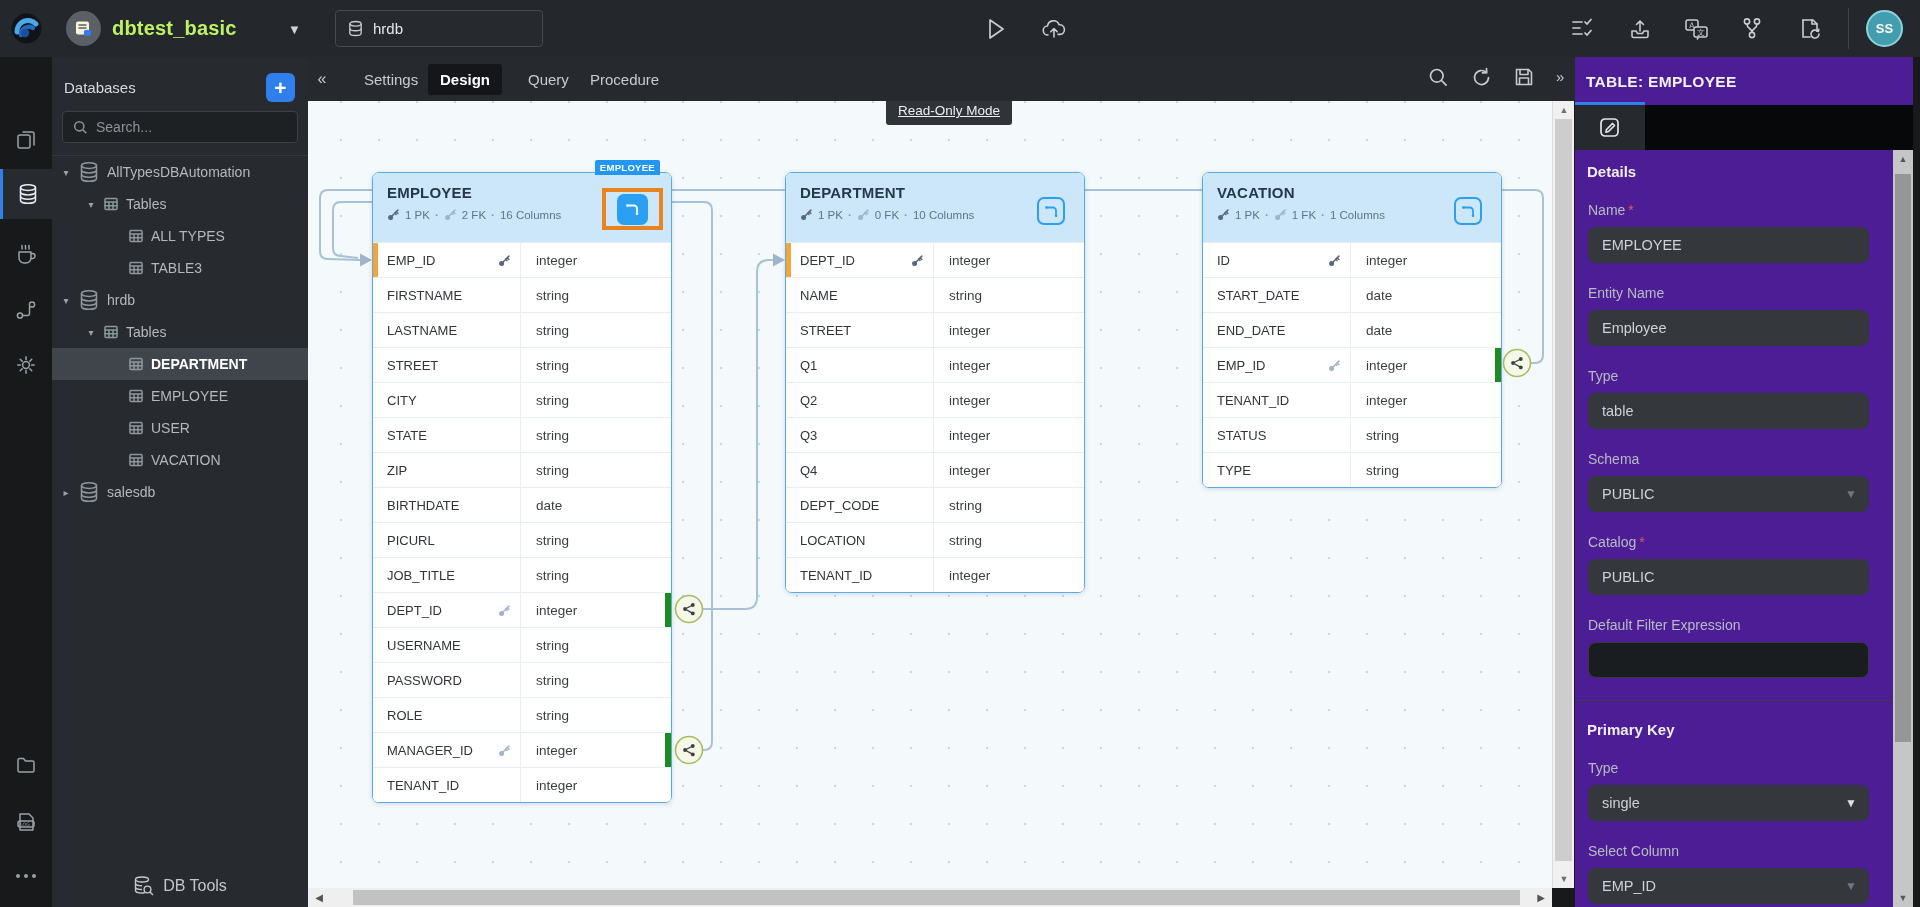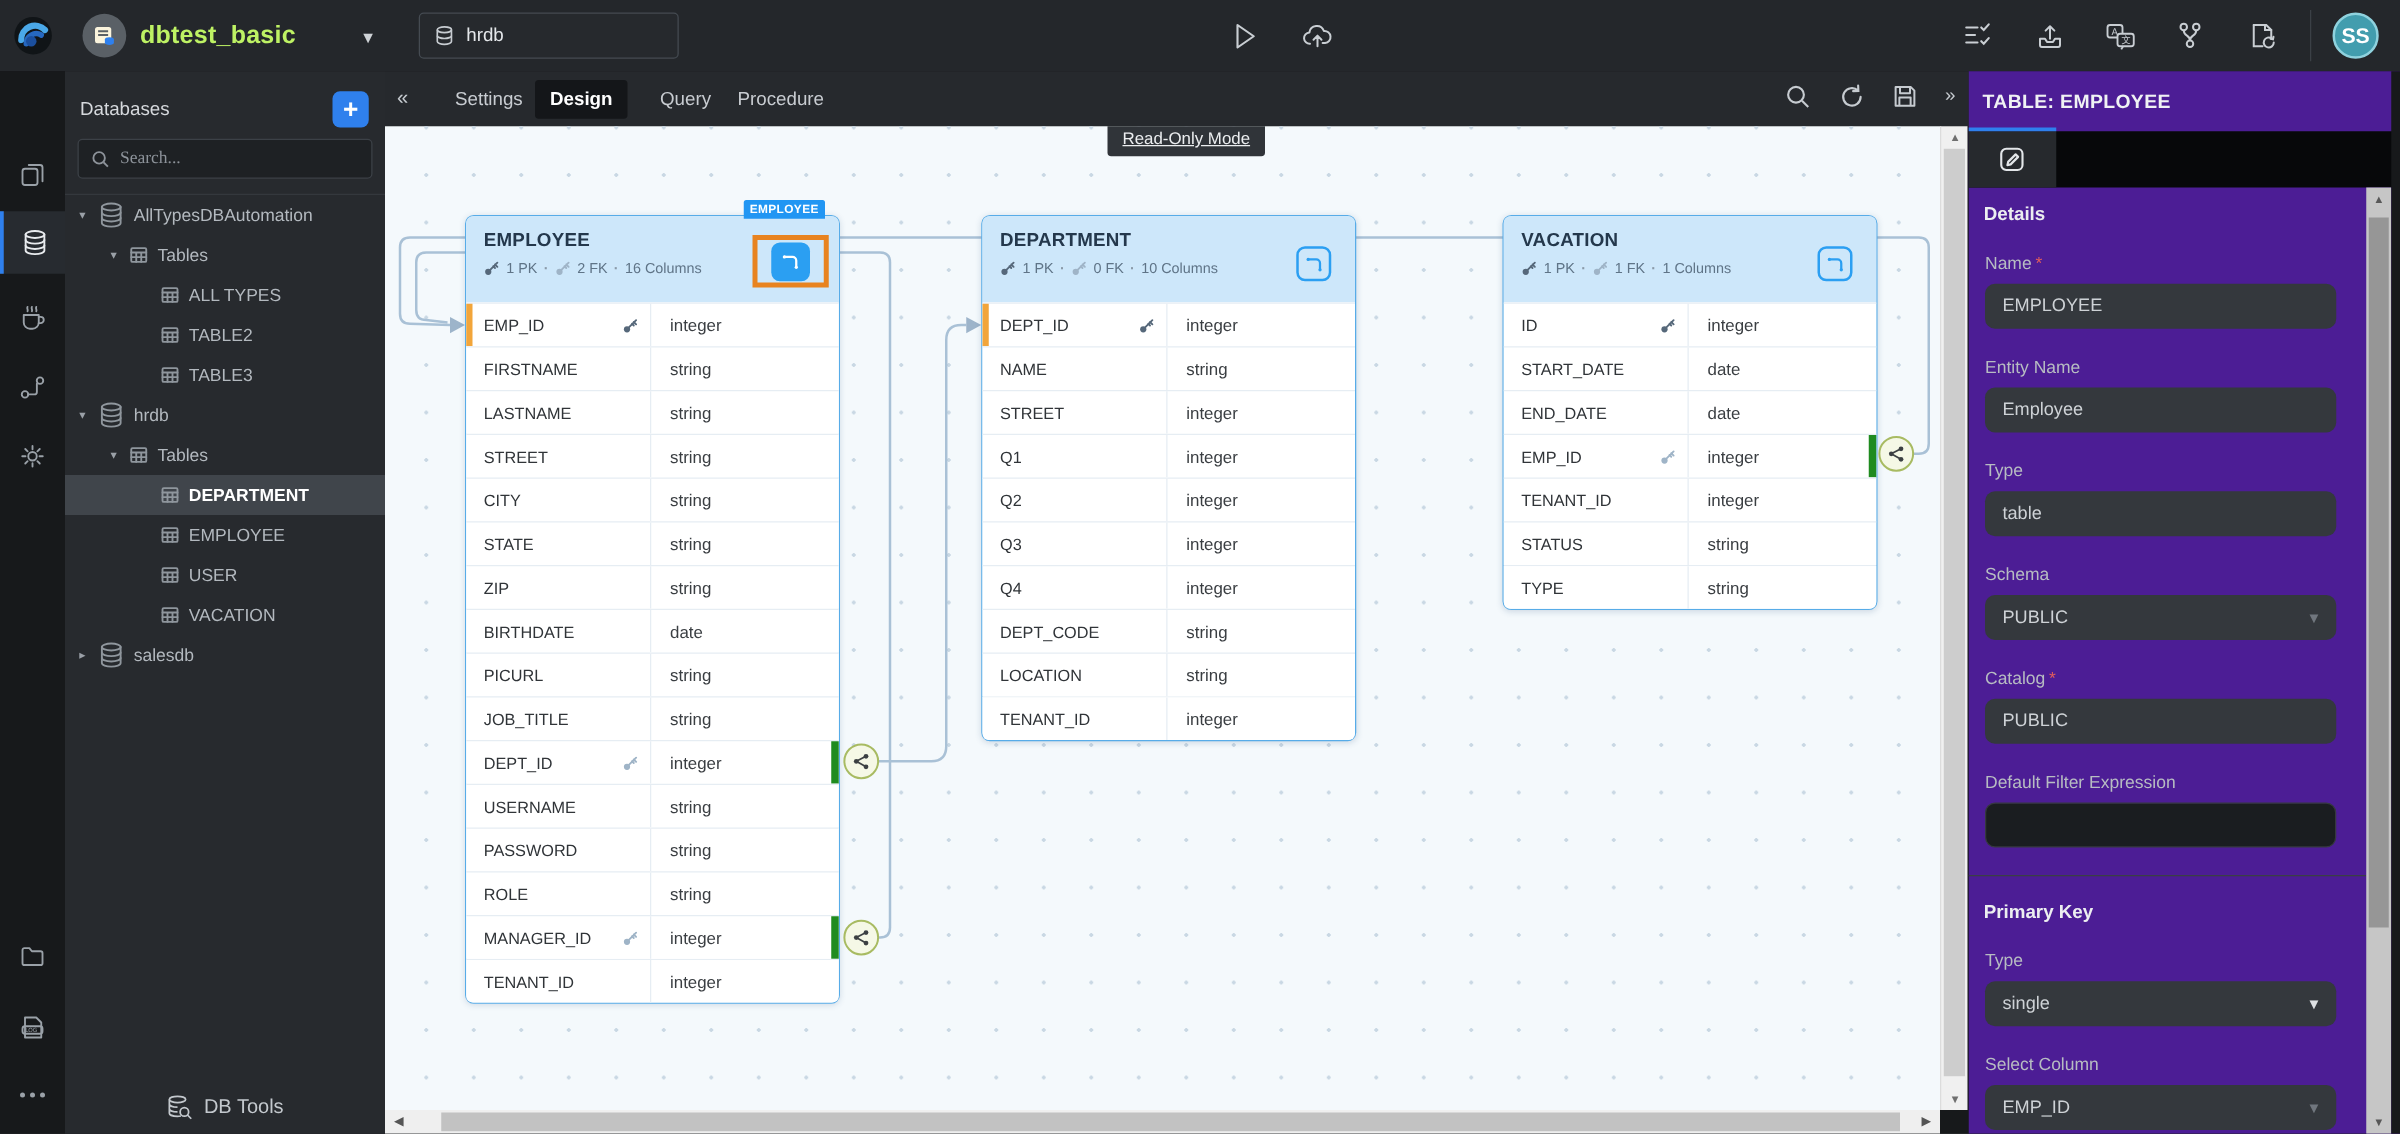--- a/index.html
+++ b/index.html
@@ -15,37 +15,37 @@
     background:#5a6066; display:flex; align-items:center; justify-content:center; }
   .ws-name { position:absolute; left:112px; top:17px; color:#bef264; font-size:20px; font-weight:bold; letter-spacing:.2px; }
   .ws-caret { position:absolute; left:288px; top:22px; color:#cfd3d7; font-size:13px; }
   .conn-box { position:absolute; left:335px; top:10px; width:208px; height:37px; border:1px solid #454b52;
     border-radius:4px; display:flex; align-items:center; padding-left:11px; gap:9px; background:#26292d; }
   .conn-box span { color:#e4e7ea; font-size:15px; }
   .tb-icon { color:#c7ccd1; }
   .tb-btn { position:absolute; top:15px; width:28px; height:28px; display:flex; align-items:center; justify-content:center; }
   .tb-divider { position:absolute; left:1848px; top:8px; width:1px; height:41px; background:#3b4046; }
   .user-avatar { position:absolute; left:1866px; top:10px; width:37px; height:37px; border-radius:50%;
-    background:#429dae; border:2px solid #8fd2de; color:#fff; font-size:17px; font-weight:bold;
+    background:#429dae; border:2px solid #8fd2de; color:#fff; font-size:13px; font-weight:bold;
     display:flex; align-items:center; justify-content:center; }
 
   
   .rail { left:0; top:57px; width:52px; height:850px; background:#17191b; }
   .rail-item { position:absolute; left:0; width:52px; height:50px; display:flex; align-items:center; justify-content:center; color:#9aa1a8; }
   .rail-item.active { background:#272b30; color:#e8ebee; border-left:3px solid #2f80ed; }
 
   
   .sidepanel { left:52px; top:57px; width:256px; height:850px; background:#272a2e; }
   .sp-title { position:absolute; left:12px; top:22px; color:#d6d9dd; font-size:15px; }
   .sp-add { position:absolute; left:214px; top:16px; width:29px; height:29px; background:#2f80ed; border-radius:6px;
     color:#fff; font-size:21px; display:flex; align-items:center; justify-content:center; font-weight:bold; }
   .sp-search { position:absolute; left:10px; top:54px; width:236px; height:32px; background:#1e2124;
     border:1px solid #3c4147; border-radius:4px; display:flex; align-items:center; gap:8px; padding-left:10px; }
   .sp-search input { background:transparent; border:none; outline:none; color:#ffffff; font-size:14px; width:180px;
-    font-family:Liberation Serif, serif; }
+    font-family:Liberation Sans, sans-serif; }
   .sp-search input::placeholder { color:#8d939a; }
   .sp-divider { position:absolute; left:0; top:98px; width:256px; height:1px; background:#34383d; }
   .tree { position:absolute; left:0; top:99px; width:256px; }
   .tree-row { height:32px; display:flex; align-items:center; color:#b3b9bf; font-size:14px; }
   .tree-row.selected { background:#40454b; color:#ffffff; font-weight:bold; }
   .tree-caret { width:12px; text-align:center; color:#9aa0a7; font-size:10px; }
   .tree-ic { display:flex; margin:0 7px 0 6px; color:#8f969d; }
   .sp-footer { position:absolute; left:0; top:812px; width:256px; height:34px; display:flex; align-items:center;
     justify-content:center; gap:8px; color:#c3c8cd; font-size:16px; }
 
@@ -316,30 +316,20 @@
         </div>
         <div class="tree-row">
           <span class="tree-caret" style="margin-left:58px"></span>
           <span class="tree-ic">
             <svg width="16" height="16" viewBox="0 0 16 16" fill="none" stroke="currentColor" stroke-width="1.5" stroke-linecap="round" stroke-linejoin="round">
               <rect x="2" y="2.5" width="12" height="11" rx="1"></rect>
               <path d="M2 6 h12 M6 6 v7.5 M10 6 v7.5 M2 9.7 h12"></path>
             </svg>
           </span>
           <span>ALL TYPES</span>
-        </div>
-        <div class="tree-row">
-          <span class="tree-caret" style="margin-left:58px"></span>
-          <span class="tree-ic">
-            <svg width="16" height="16" viewBox="0 0 16 16" fill="none" stroke="currentColor" stroke-width="1.5" stroke-linecap="round" stroke-linejoin="round">
-              <rect x="2" y="2.5" width="12" height="11" rx="1"></rect>
-              <path d="M2 6 h12 M6 6 v7.5 M10 6 v7.5 M2 9.7 h12"></path>
-            </svg>
-          </span>
-          <span>TABLE2</span>
         </div>
         <div class="tree-row">
           <span class="tree-caret" style="margin-left:58px"></span>
           <span class="tree-ic">
             <svg width="16" height="16" viewBox="0 0 16 16" fill="none" stroke="currentColor" stroke-width="1.5" stroke-linecap="round" stroke-linejoin="round">
               <rect x="2" y="2.5" width="12" height="11" rx="1"></rect>
               <path d="M2 6 h12 M6 6 v7.5 M10 6 v7.5 M2 9.7 h12"></path>
             </svg>
           </span>
           <span>TABLE3</span>

